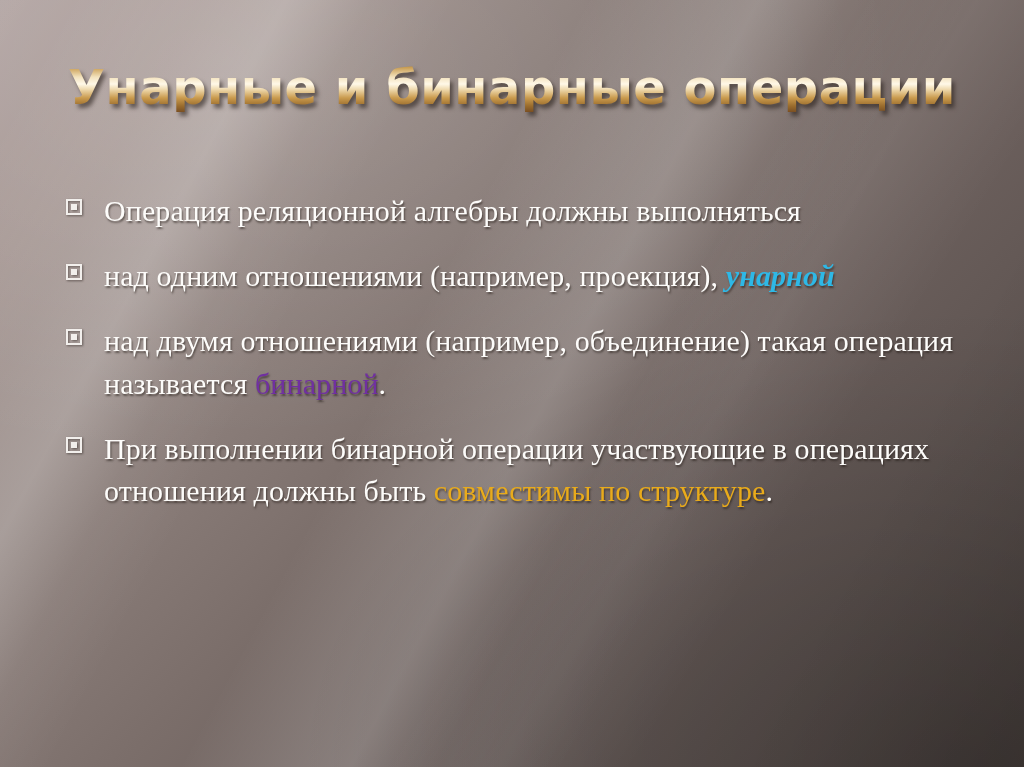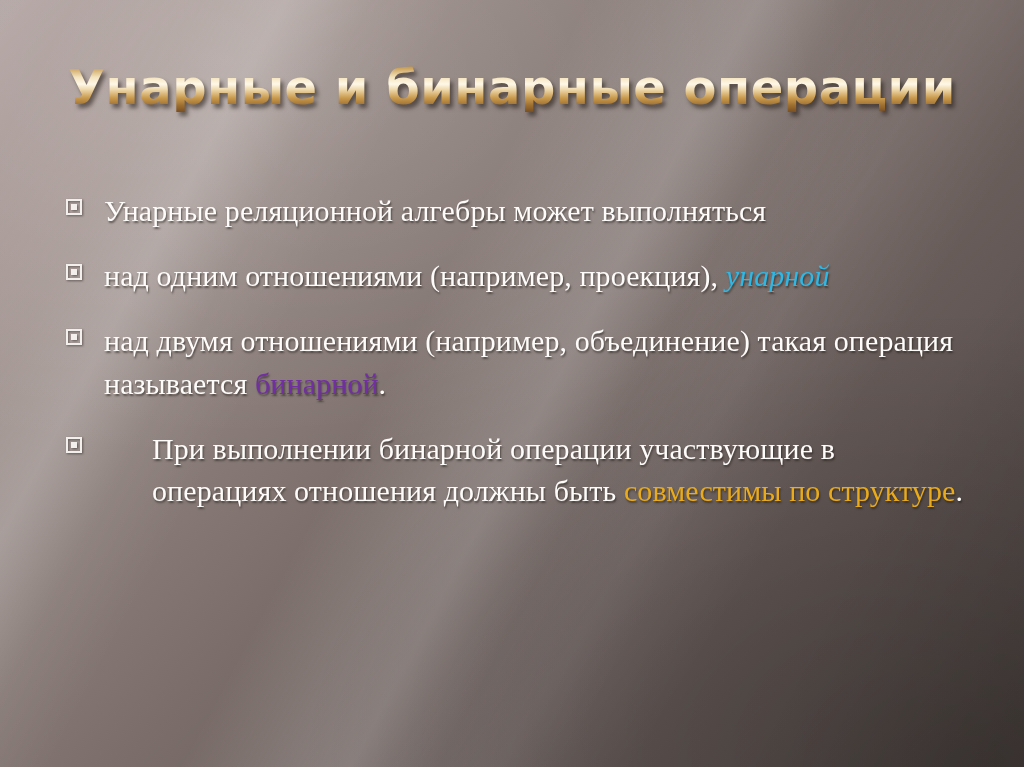--- a/index.html
+++ b/index.html
@@ -115,21 +115,21 @@
     left: 66px;
     top: 190px;
     width: 900px;
     z-index: 5;
   }
   .bullet-row {
     display: flex;
     align-items: flex-start;
     margin-bottom: 22px;
   }
-  .bullet-row:last-child { margin-bottom: 0; gap: 48px; }
+  .bullet-row:last-child { margin-bottom: 0; }
 
   .bullet-marker {
     flex: 0 0 auto;
     width: 16px;
     height: 16px;
     margin-top: 9px;
     margin-right: 22px;
     box-sizing: border-box;
     border: 2px solid #f2efec;
     background: transparent;
@@ -151,21 +151,21 @@
     font-size: 30px;
     line-height: 1.43;
     color: #fdfcfa;
     text-shadow: 1px 2px 2px rgba(30,22,16,0.55);
     letter-spacing: 0.1px;
   }
 
   .hl-cyan {
     color: #2eb8e6;
     font-style: italic;
-    font-weight: normal;
+    font-weight: bold;
   }
   .hl-purple {
     color: #7030a0;
     text-align: center;
   }
   .hl-gold {
     color: #e9ab1b;
   }
 </style>
 </head>
@@ -179,21 +179,21 @@
 
   <div class="title-area">
     <div class="title">Унарные и бинарные операции</div>
   </div>
 
   <div class="body">
 
     <div class="bullet-row">
       <span class="bullet-marker"></span>
       <div class="bullet-text">
-        <span>Унарные реляционной алгебры может выполняться</span>
+        <span>Операция реляционной алгебры должны выполняться</span>
       </div>
     </div>
 
     <div class="bullet-row">
       <span class="bullet-marker"></span>
       <div class="bullet-text">
         <span> над одним отношениями (например, проекция), </span><span class="hl-cyan">унарной</span>
       </div>
     </div>
 

